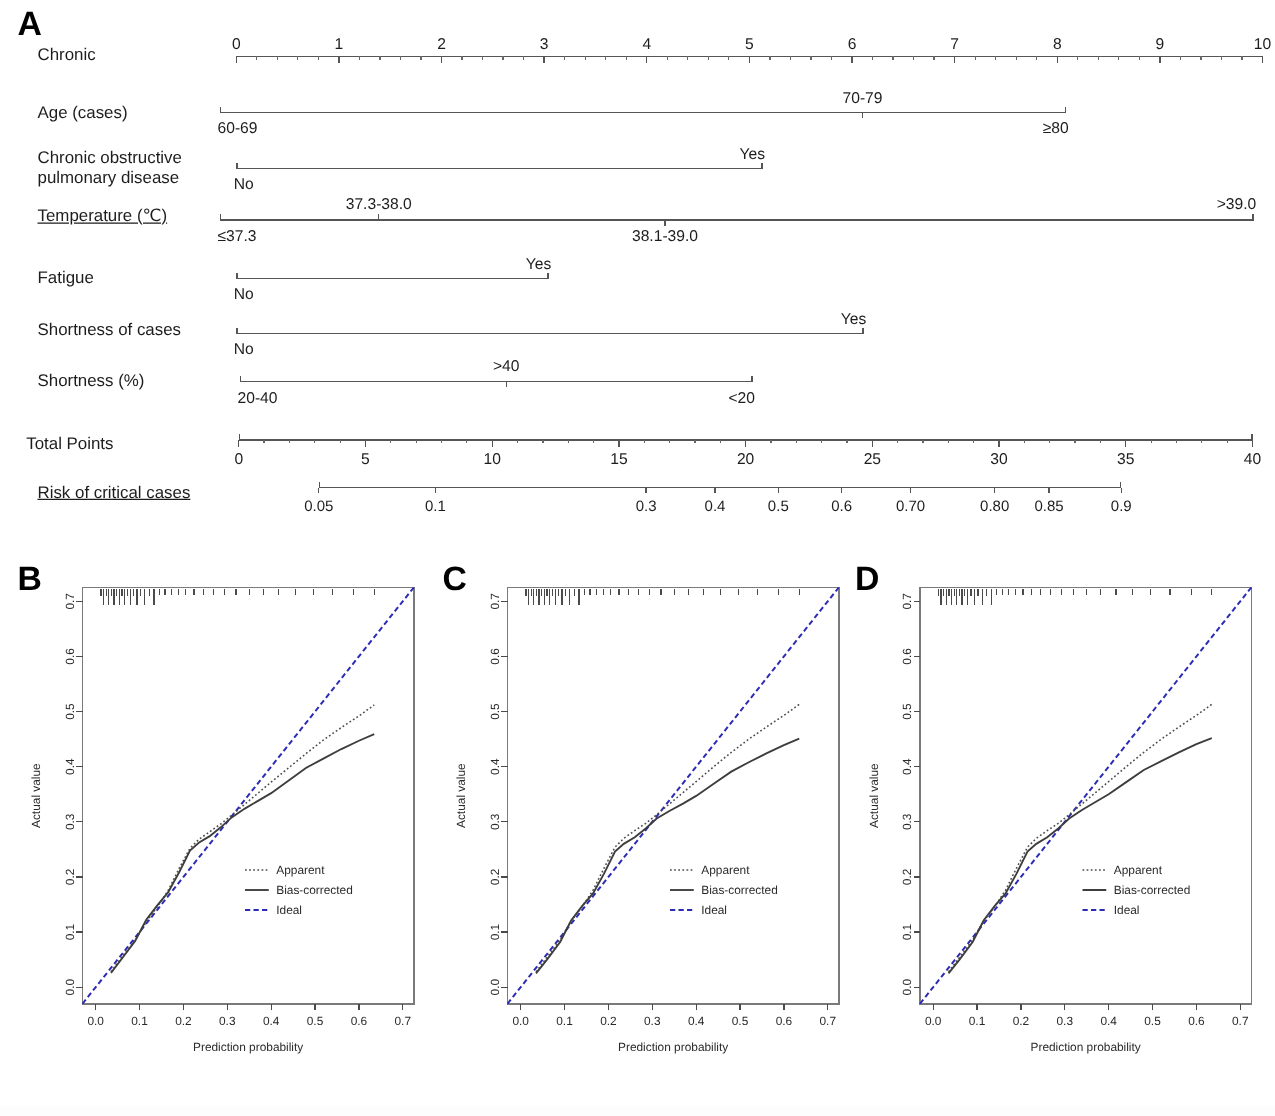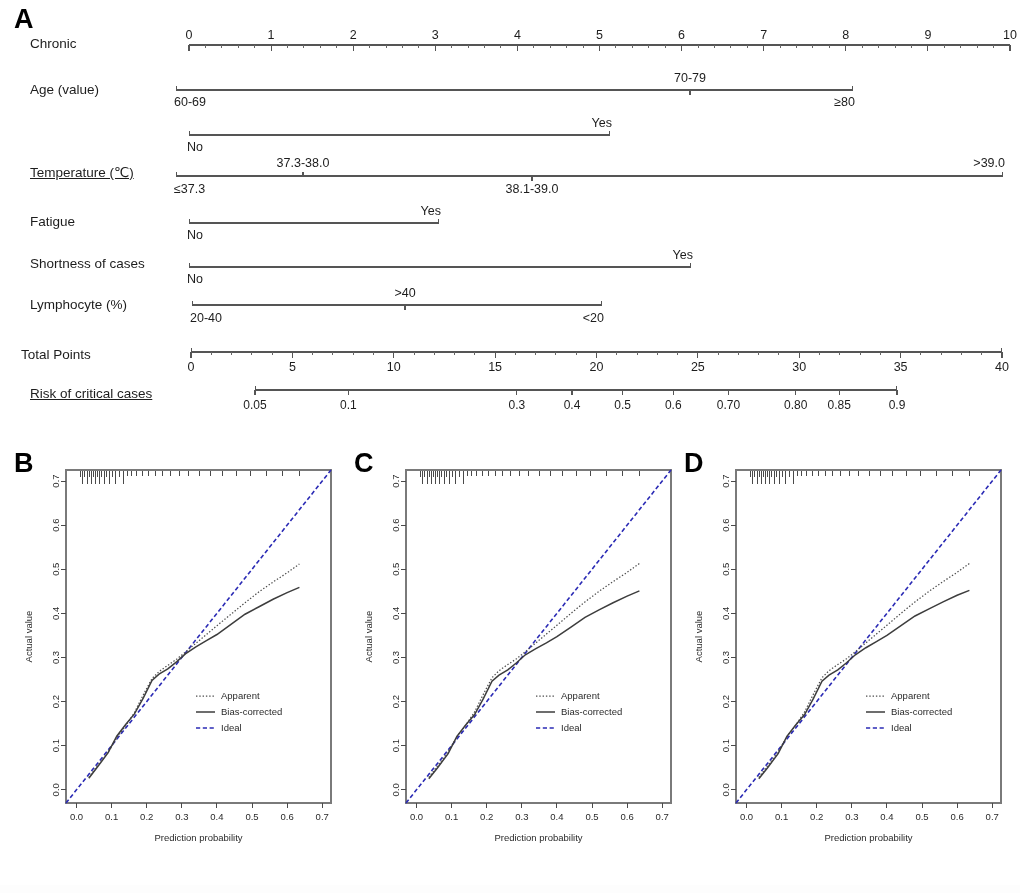--- a/index.html
+++ b/index.html
@@ -39,25 +39,27 @@
   .bottom-band{position:absolute;left:0;bottom:0;width:1020px;height:8px;background:#fdfdfd;}
 </style>
 </head>
 <body>
 
 <div id="nomogram">
 
   <div class="panel-letter" style="left:14px;top:6px;">A</div>
 
   <div class="row-label" style="left:30px;top:36px;">Chronic</div>
-  <div class="row-label" style="left:30px;top:82px;">Age (value)</div>
+  <div class="row-label" style="left:30px;top:82px;">Age (cases)</div>
+  <div class="row-label" style="left:30px;top:118px;">Chronic obstructive
+pulmonary disease</div>
   <div class="row-label" style="left:30px;top:165px;text-decoration:underline;">Temperature (℃)</div>
   <div class="row-label" style="left:30px;top:214px;">Fatigue</div>
   <div class="row-label" style="left:30px;top:256px;">Shortness of cases</div>
-  <div class="row-label" style="left:30px;top:297px;">Lymphocyte (%)</div>
+  <div class="row-label" style="left:30px;top:297px;">Shortness (%)</div>
   <div class="row-label" style="left:21px;top:347px;">Total Points</div>
   <div class="row-label" style="left:30px;top:386px;text-decoration:underline;">Risk of critical cases</div>
 
   <svg class="axis-svg" id="nomo-svg">
       <g>
         <line x1="189" y1="45" x2="1010" y2="45" class="ax-line"></line>
         <line x1="189" y1="45" x2="189" y2="50.5" class="ax-tick"></line>
         <text x="189" y="39" class="tick-label" text-anchor="middle">0</text>
         <line x1="205.42000000000002" y1="45" x2="205.42000000000002" y2="47.6" class="ax-tick-minor"></line>
         <line x1="221.84" y1="45" x2="221.84" y2="47.6" class="ax-tick-minor"></line>

